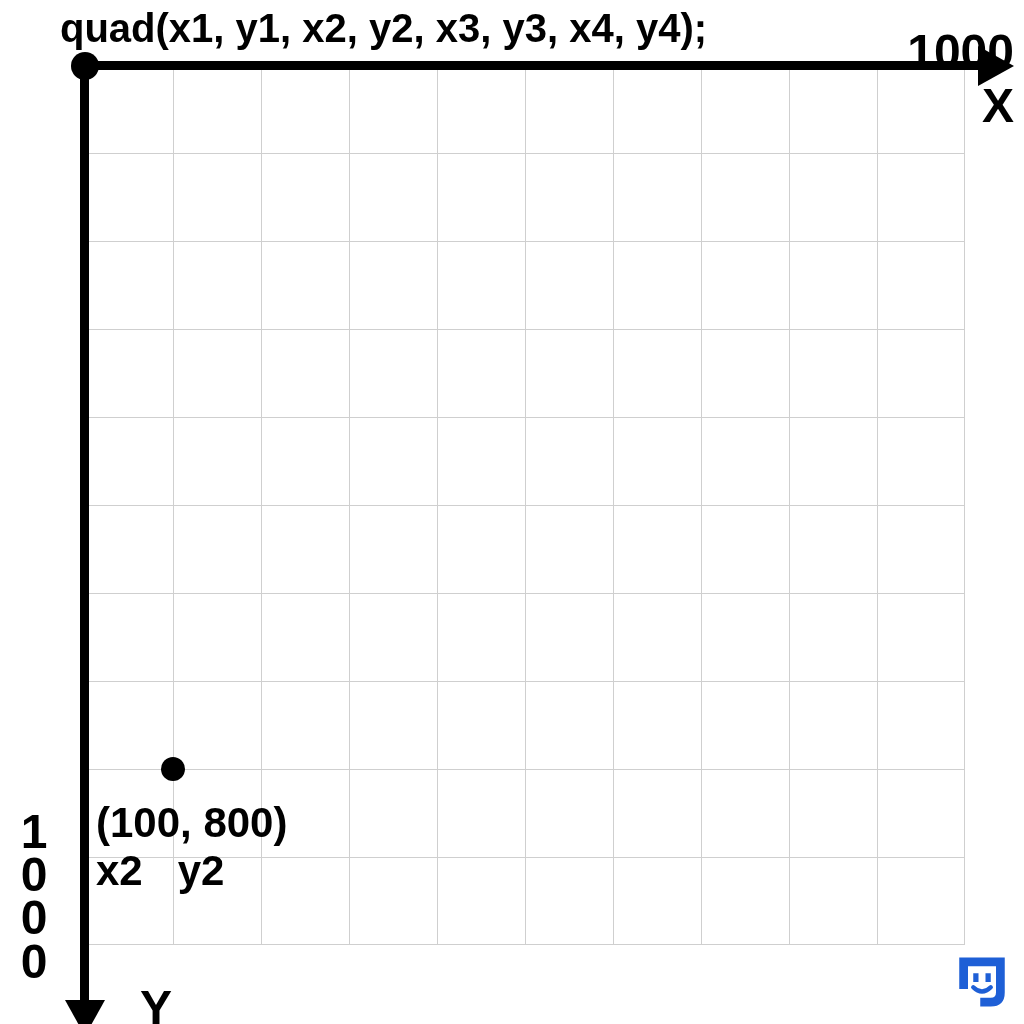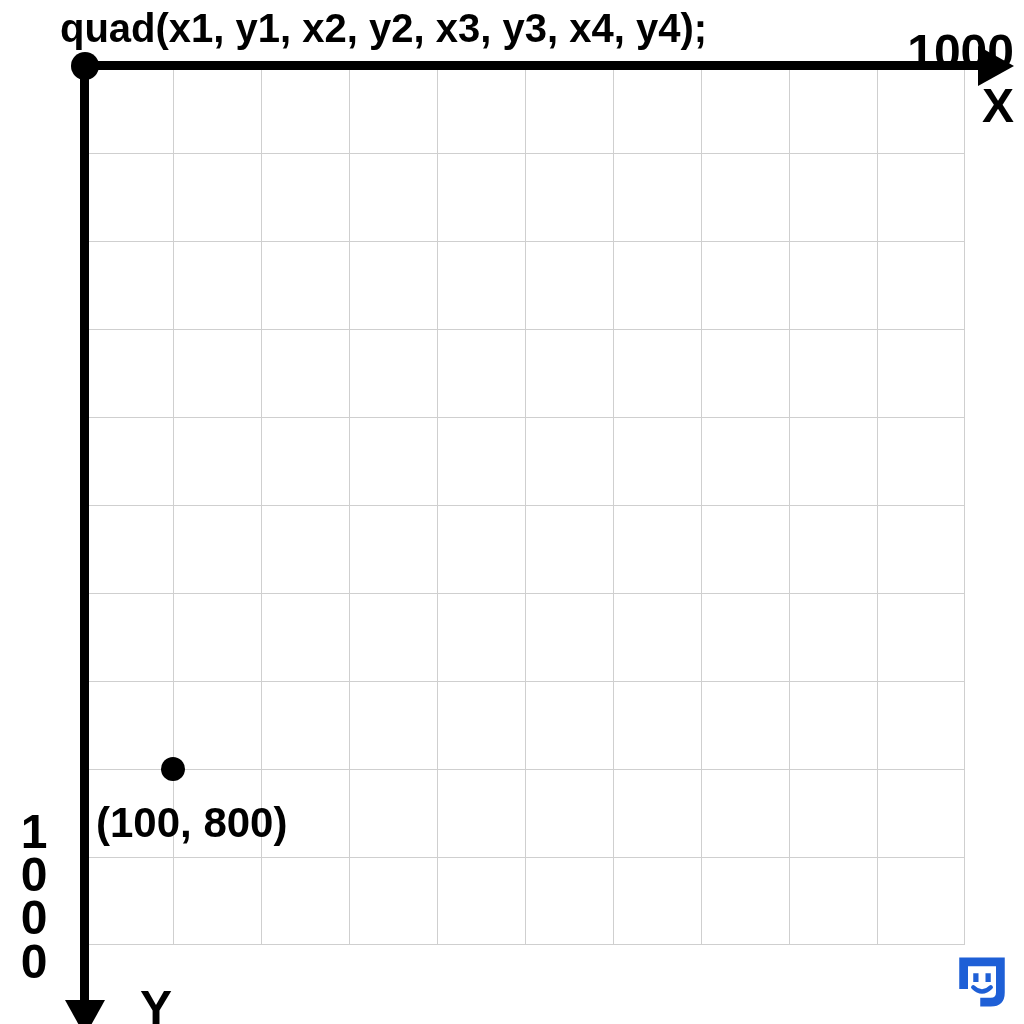--- a/index.html
+++ b/index.html
@@ -181,20 +181,23 @@
   <div class="axis-x"></div>
   <div class="axis-y"></div>
   <div class="arrow-x"></div>
   <div class="arrow-y"></div>
   <div class="origin-dot"></div>
 
   <div class="data-dot" id="pt" style="left: 173px; top: 769px;"></div>
 
   <div class="point-label" id="ptlabel" style="left: 80px; top: 799px; margin-left: 16px;">
     <span class="line">(100, 800)</span>
+    <span class="line">
+      <span>x2</span>&nbsp;&nbsp;&nbsp;<span>y2</span>
+    </span>
   </div>
 
   <div class="y-max">
     <span>1</span>
     <span>0</span>
     <span>0</span>
     <span>0</span>
   </div>
   <div class="y-label">Y</div>
 

